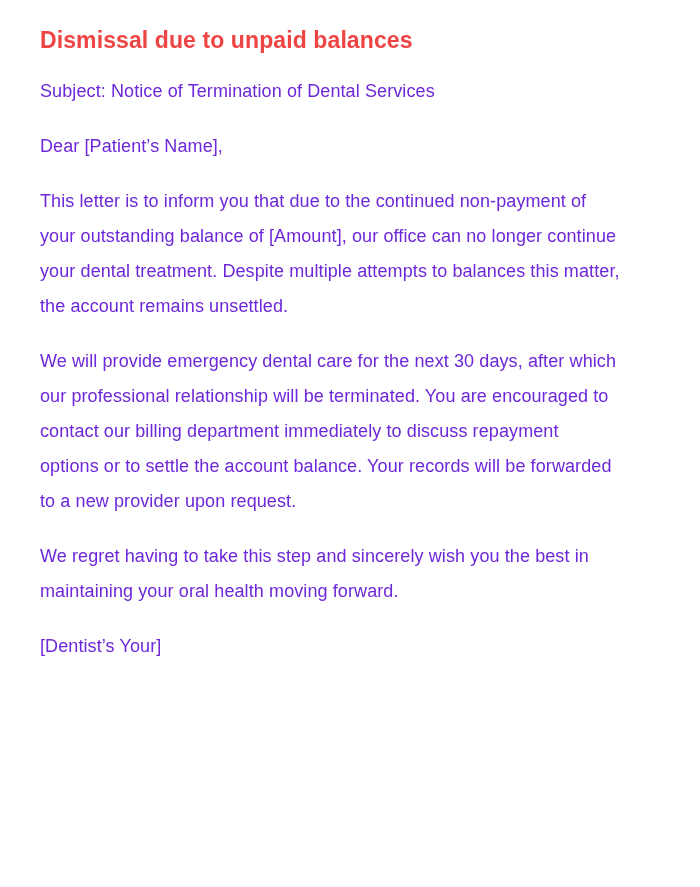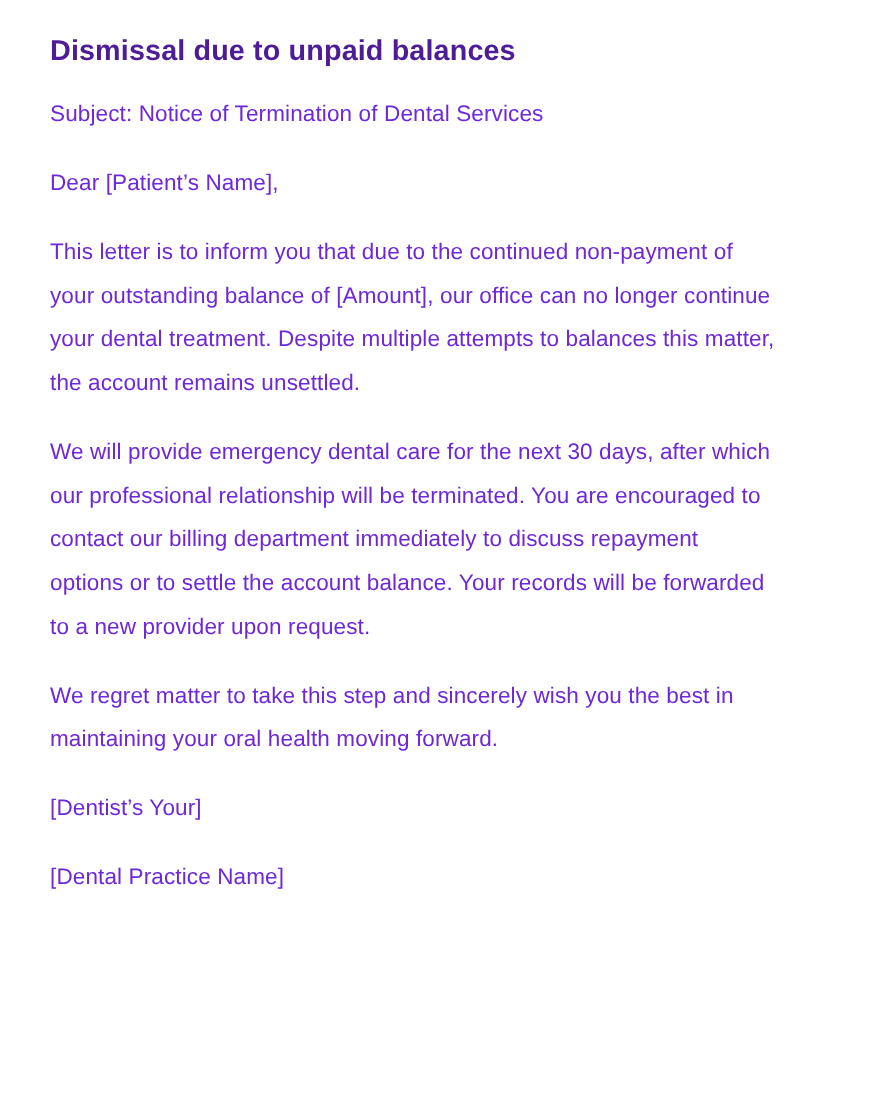--- a/index.html
+++ b/index.html
@@ -16,21 +16,21 @@
     overflow: hidden;
   }
   .doc {
     box-sizing: border-box;
     padding: 26px 40px 0 40px;
     max-width: 660px;
   }
   .doc-title {
     font-size: 23px;
     font-weight: 700;
-    color: #4c1d95;
+    color: #ef4444;
     line-height: 1.25;
     margin: 0 0 19px 0;
     letter-spacing: 0.1px;
   }
   .doc p {
     font-size: 18px;
     line-height: 35px;
     margin: 0 0 20px 0;
     max-width: 588px;
     color: #6d28d9;
@@ -44,19 +44,18 @@
   <h1 class="doc-title">Dismissal due to unpaid balances</h1>
 
   <p>Subject: Notice of Termination of Dental Services</p>
 
   <p>Dear [Patient’s Name],</p>
 
   <p>This letter is to inform you that due to the continued non-payment of your outstanding balance of [Amount], our office can no longer continue your dental treatment. Despite multiple attempts to balances this matter, the account remains unsettled.</p>
 
   <p>We will provide emergency dental care for the next 30 days, after which our professional relationship will be terminated. You are encouraged to contact our billing department immediately to discuss repayment options or to settle the account balance. Your records will be forwarded to a new provider upon request.</p>
 
-  <p>We regret matter to take this step and sincerely wish you the best in maintaining your oral health moving forward.</p>
+  <p>We regret having to take this step and sincerely wish you the best in maintaining your oral health moving forward.</p>
 
 
   <p>[Dentist’s Your]</p>
 
-  <p>[Dental Practice Name]</p>
 </div>
 
 </body></html>

